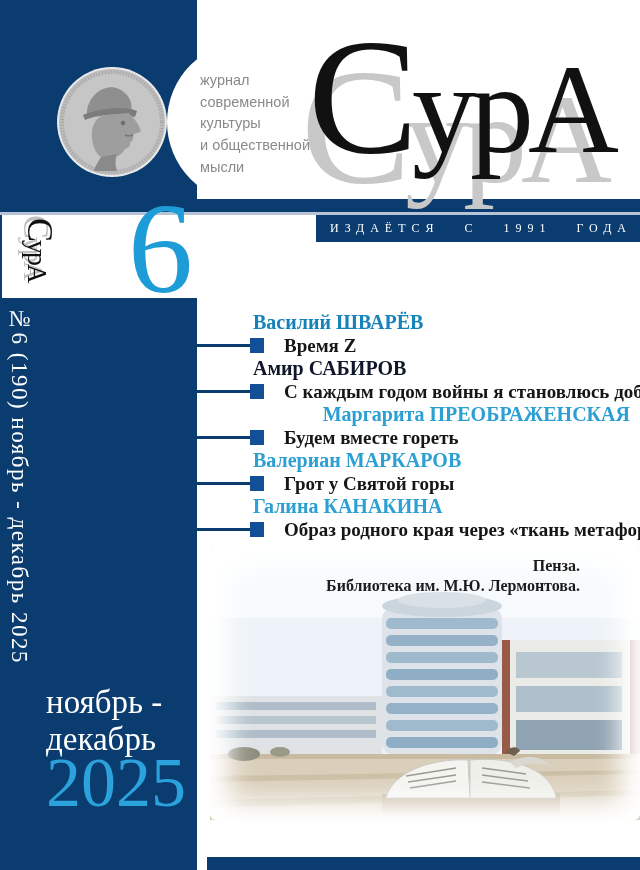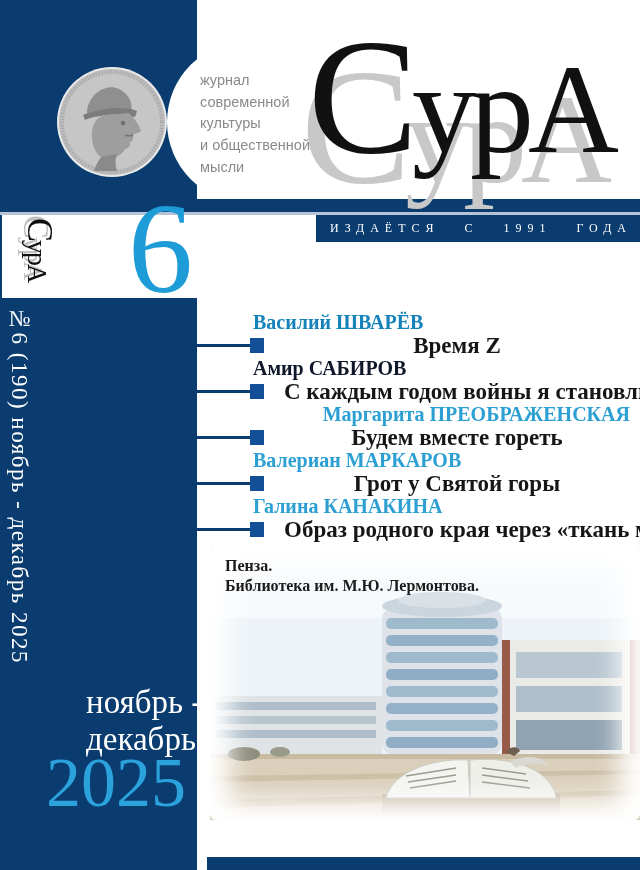--- a/index.html
+++ b/index.html
@@ -44,33 +44,33 @@
   .big-six{position:absolute;right:4px;top:-32px;font-size:130px;line-height:1;color:#1E9CD7;}
 
   
   .spine{left:6px;top:306px;height:390px;writing-mode:vertical-rl;
          color:#ffffff;font-size:23px;letter-spacing:1.5px;white-space:nowrap;}
 
   
   .contents{left:0;top:311px;width:630px;z-index:5;}
   .row{height:23px;line-height:23px;white-space:nowrap;}
   .author{padding-left:253px;font-size:20px;font-weight:bold;}
-  .work{position:relative;padding-left:284px;font-size:23px;font-weight:bold;color:#161616;text-align:center;}
+  .work{position:relative;padding-left:284px;font-size:19px;font-weight:bold;color:#161616;}
   .work .sq{position:absolute;left:250px;top:4px;width:14px;height:15px;background:#124F96;}
   .work .ln{position:absolute;left:197px;top:10px;width:53px;height:3px;background:#0A3C70;}
 
   
-  .months{left:46px;top:684px;color:#ffffff;font-size:33px;line-height:37px;margin-left:40px;}
+  .months{left:46px;top:684px;color:#ffffff;font-size:33px;line-height:37px;}
   .year{left:46px;top:748px;color:#2BA2DC;font-size:70px;line-height:1;}
 
   
   .photo{left:210px;top:548px;width:430px;height:272px;border-radius:6px;}
   .photo .vignette{position:absolute;left:0;top:0;right:0;bottom:0;
                    box-shadow:inset 0 0 26px 20px #ffffff;border-radius:6px;}
-  .caption{left:225px;top:556px;width:362px;text-align:left;color:#1B1B1B;
+  .caption{left:218px;top:556px;width:362px;text-align:right;color:#1B1B1B;
            font-weight:bold;font-size:16px;line-height:19.5px;z-index:6;}
 </style>
 </head>
 <body>
 
 <div id="cover">
 
   <div class="abs navy-col"></div>
 
   <div class="abs notch"></div>

